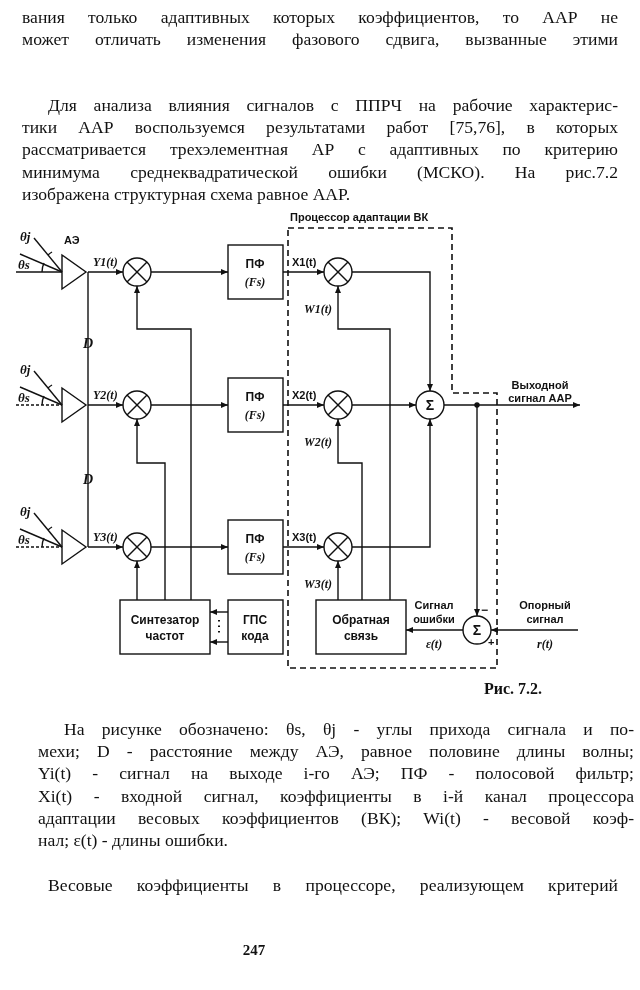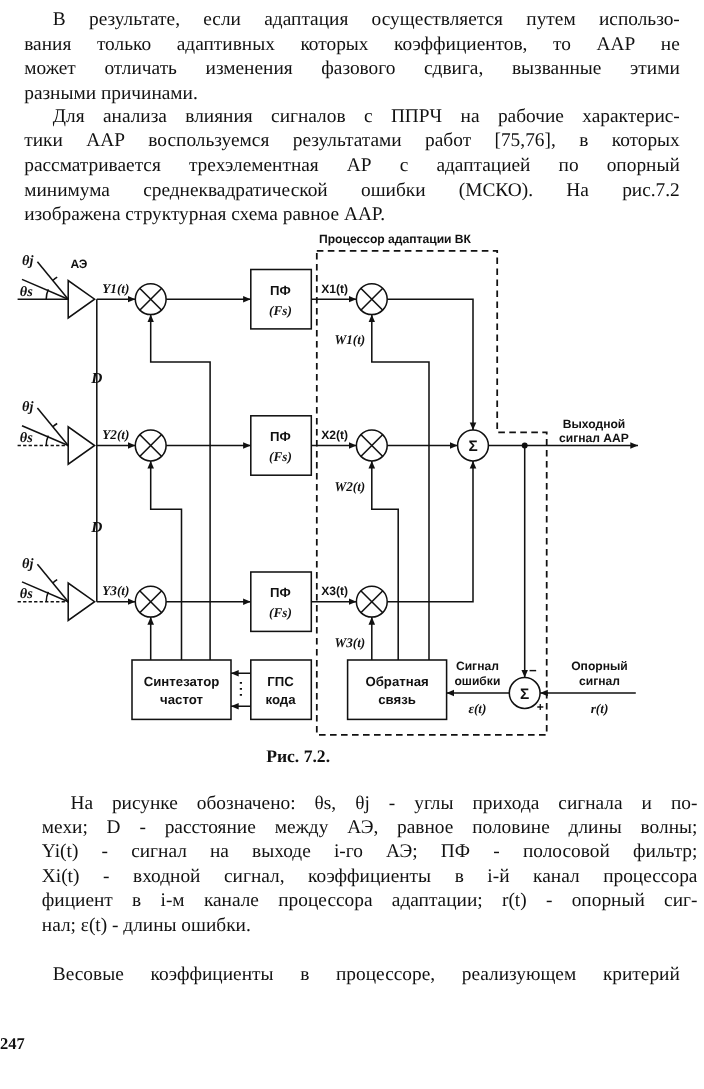--- a/index.html
+++ b/index.html
@@ -4,43 +4,41 @@
 <style>
   html, body { margin: 0; padding: 0; background: #ffffff; }
   body { width: 640px; height: 990px; position: relative; overflow: hidden;
          font-family: "Liberation Serif", "DejaVu Serif", serif; color: #111; }
   .para { position: absolute; left: 22px; width: 596px; font-size: 17.6px; line-height: 22.2px;
           text-align: justify; margin: 0; }
   .para .line { display: block; white-space: nowrap; text-align: justify; text-align-last: justify; }
   .para .line.last { text-align-last: left; }
   .indent { padding-left: 26px; }
   #figure { position: absolute; left: 0; top: 205px; }
-  .caption { position: absolute; top: 680px; left: 0; width: 542px; text-align: center;
+  .caption { position: absolute; top: 680px; left: 0; width: 542px; text-align: right;
              font-size: 16px; font-weight: bold; }
-  .pagenum { position: absolute; top: 942px; left: 0; width: 508px; text-align: left;
+  .pagenum { position: absolute; top: 942px; left: 0; width: 508px; text-align: center;
              font-size: 15px; font-weight: bold; }
   svg text { font-family: "Liberation Sans", "DejaVu Sans", sans-serif; fill: #111; }
   .lbl { font-size: 11px; font-weight: bold; }
   .ital { font-style: italic; font-family: "Liberation Serif", serif !important; font-weight: bold; }
   .boxtxt { font-size: 12px; font-weight: bold; }
 </style>
 </head>
 <body>
 
 <div class="para" style="top:6px;">
-  <span class="line indent">В результате, если адаптация осуществляется путем использо-</span>
   <span class="line">вания только адаптивных которых коэффициентов, то ААР не</span>
   <span class="line">может отличать изменения фазового сдвига, вызванные этими</span>
-  <span class="line last">разными причинами.</span>
 </div>
 
 <div class="para" style="top:94px;">
   <span class="line indent">Для анализа влияния сигналов с ППРЧ на рабочие характерис-</span>
   <span class="line">тики ААР воспользуемся результатами работ [75,76], в которых</span>
-  <span class="line">рассматривается трехэлементная АР с адаптацией по опорный</span>
+  <span class="line">рассматривается трехэлементная АР с адаптивных по критерию</span>
   <span class="line">минимума среднеквадратической ошибки (МСКО). На рис.7.2</span>
   <span class="line last">изображена структурная схема равное ААР.</span>
 </div>
 
 <svg id="figure" width="640" height="470" viewBox="0 205 640 470" xmlns="http://www.w3.org/2000/svg">
   <defs>
     <marker id="arr" markerWidth="8" markerHeight="8" refX="7" refY="4" orient="auto" markerUnits="userSpaceOnUse">
       <path d="M0,1 L7,4 L0,7 Z" fill="#111"></path>
     </marker>
   </defs>
@@ -214,21 +212,21 @@
   <text x="488" y="646" font-size="11" font-weight="bold">+</text>
 </svg>
 
 <div class="caption">Рис. 7.2.</div>
 
 <div class="para" style="top:718px;margin-left:16px;">
   <span class="line indent">На рисунке обозначено: θs, θj  - углы прихода сигнала и по-</span>
   <span class="line">мехи; D - расстояние между АЭ, равное половине длины волны;</span>
   <span class="line">Yi(t) - сигнал на выходе i-го АЭ; ПФ - полосовой фильтр;</span>
   <span class="line">Xi(t) - входной сигнал, коэффициенты в i-й канал процессора</span>
-  <span class="line">фициент в i-м канале процессора адаптации; r(t) - опорный сиг-</span>
+  <span class="line">адаптации весовых коэффициентов (ВК); Wi(t) - весовой коэф-</span>
   <span class="line last">нал; ε(t) - длины ошибки.</span>
 </div>
 
 <div class="para" style="top:874px;">
   <span class="line indent">Весовые коэффициенты в процессоре, реализующем критерий</span>
 </div>
 
 <div class="pagenum">247</div>
 
 </body></html>

